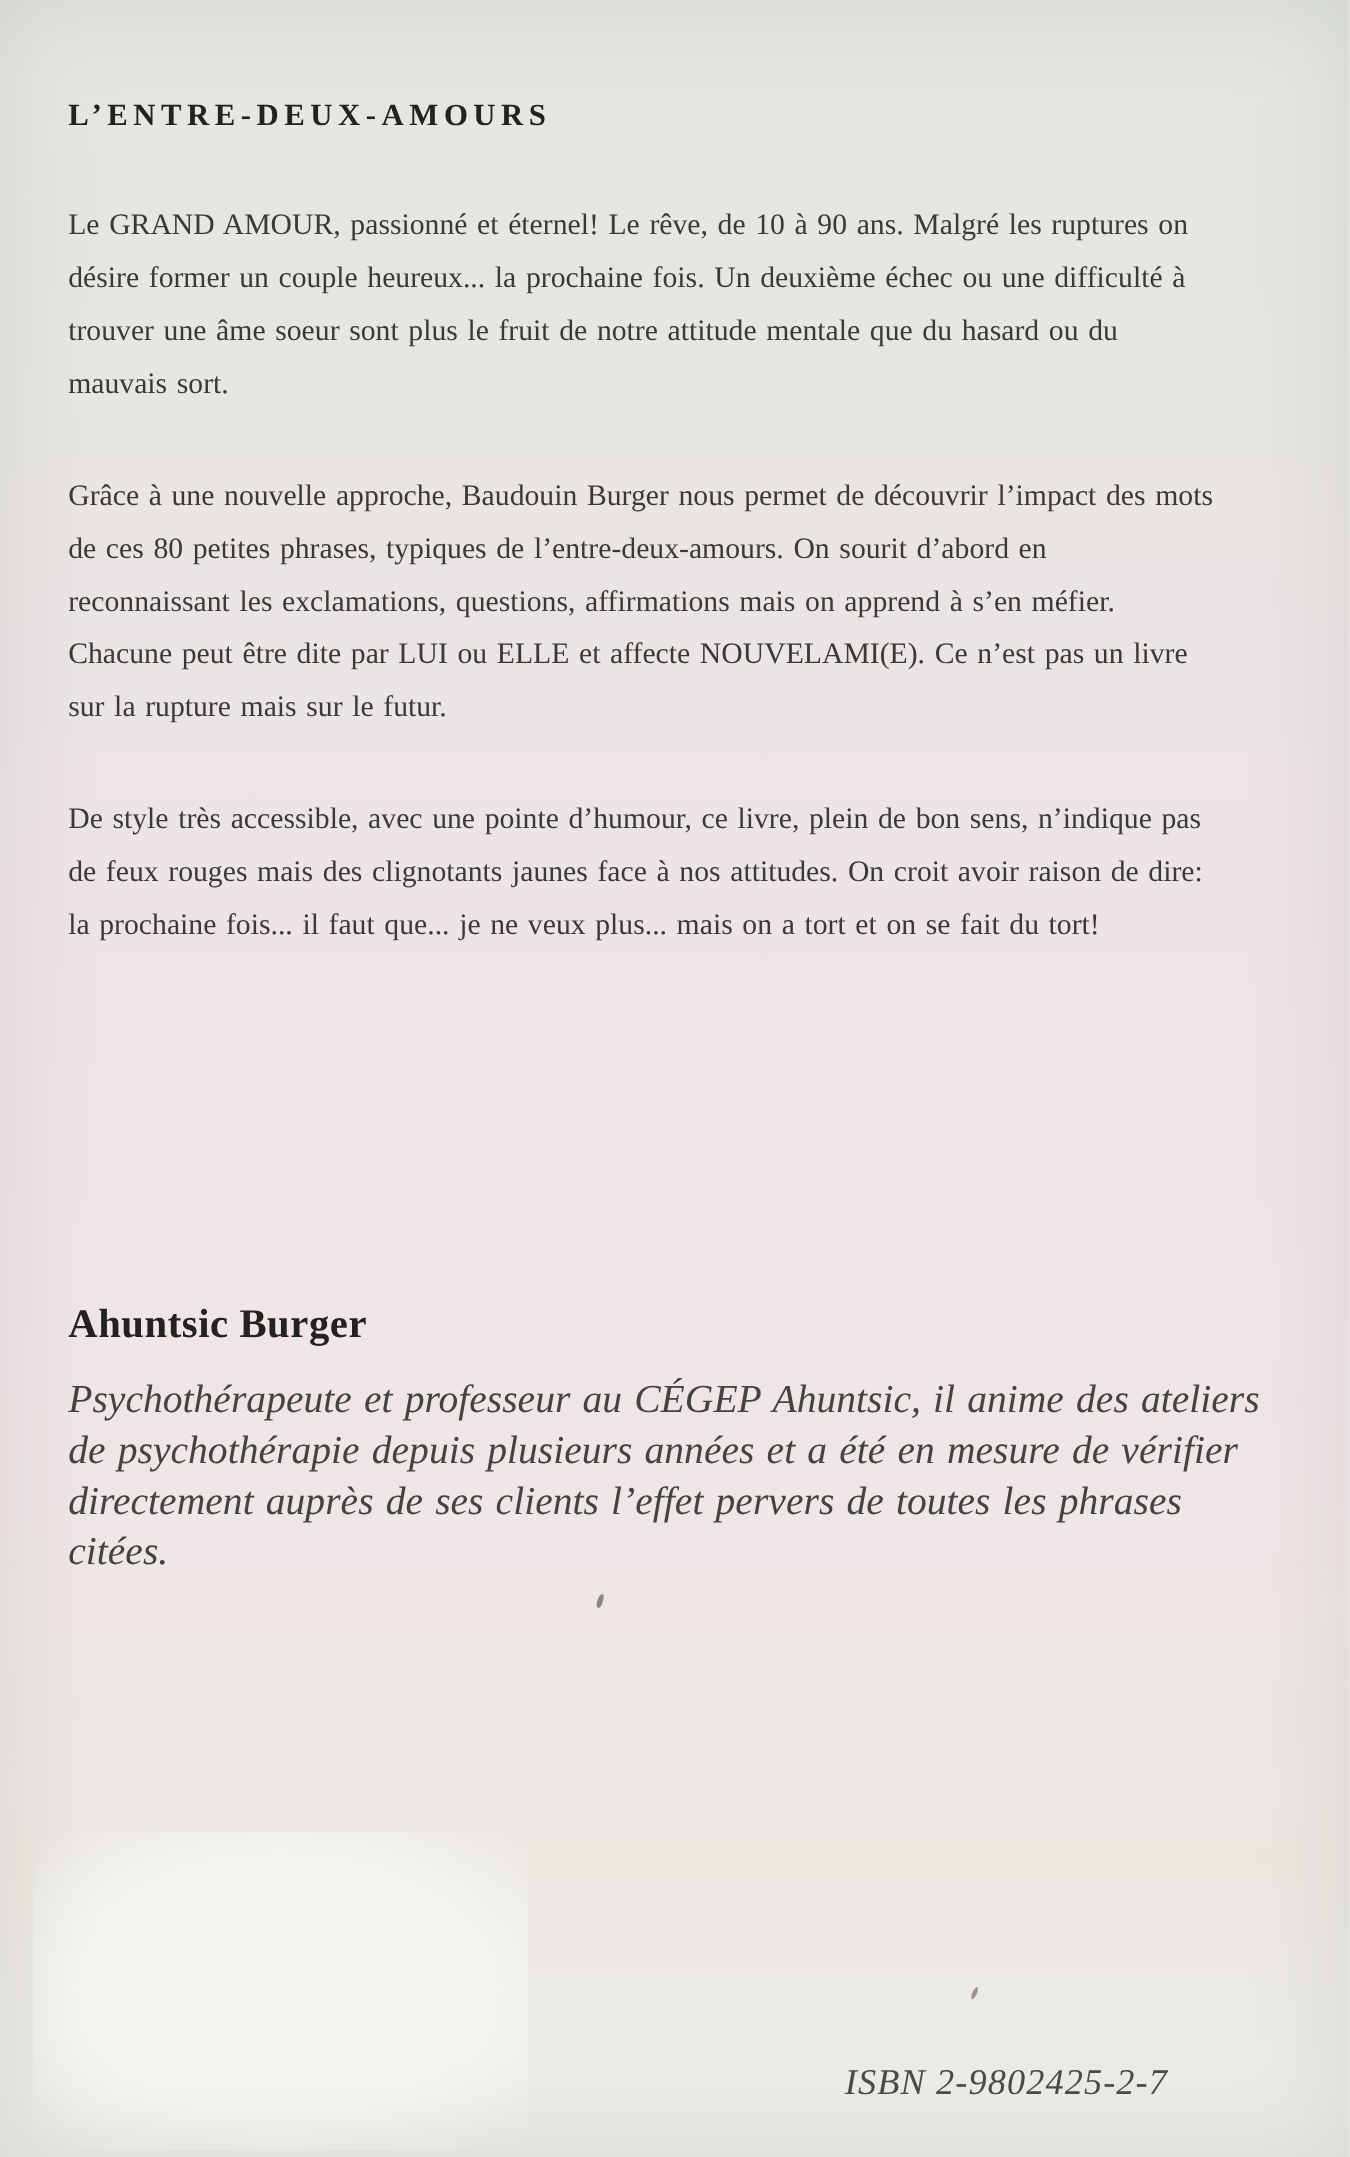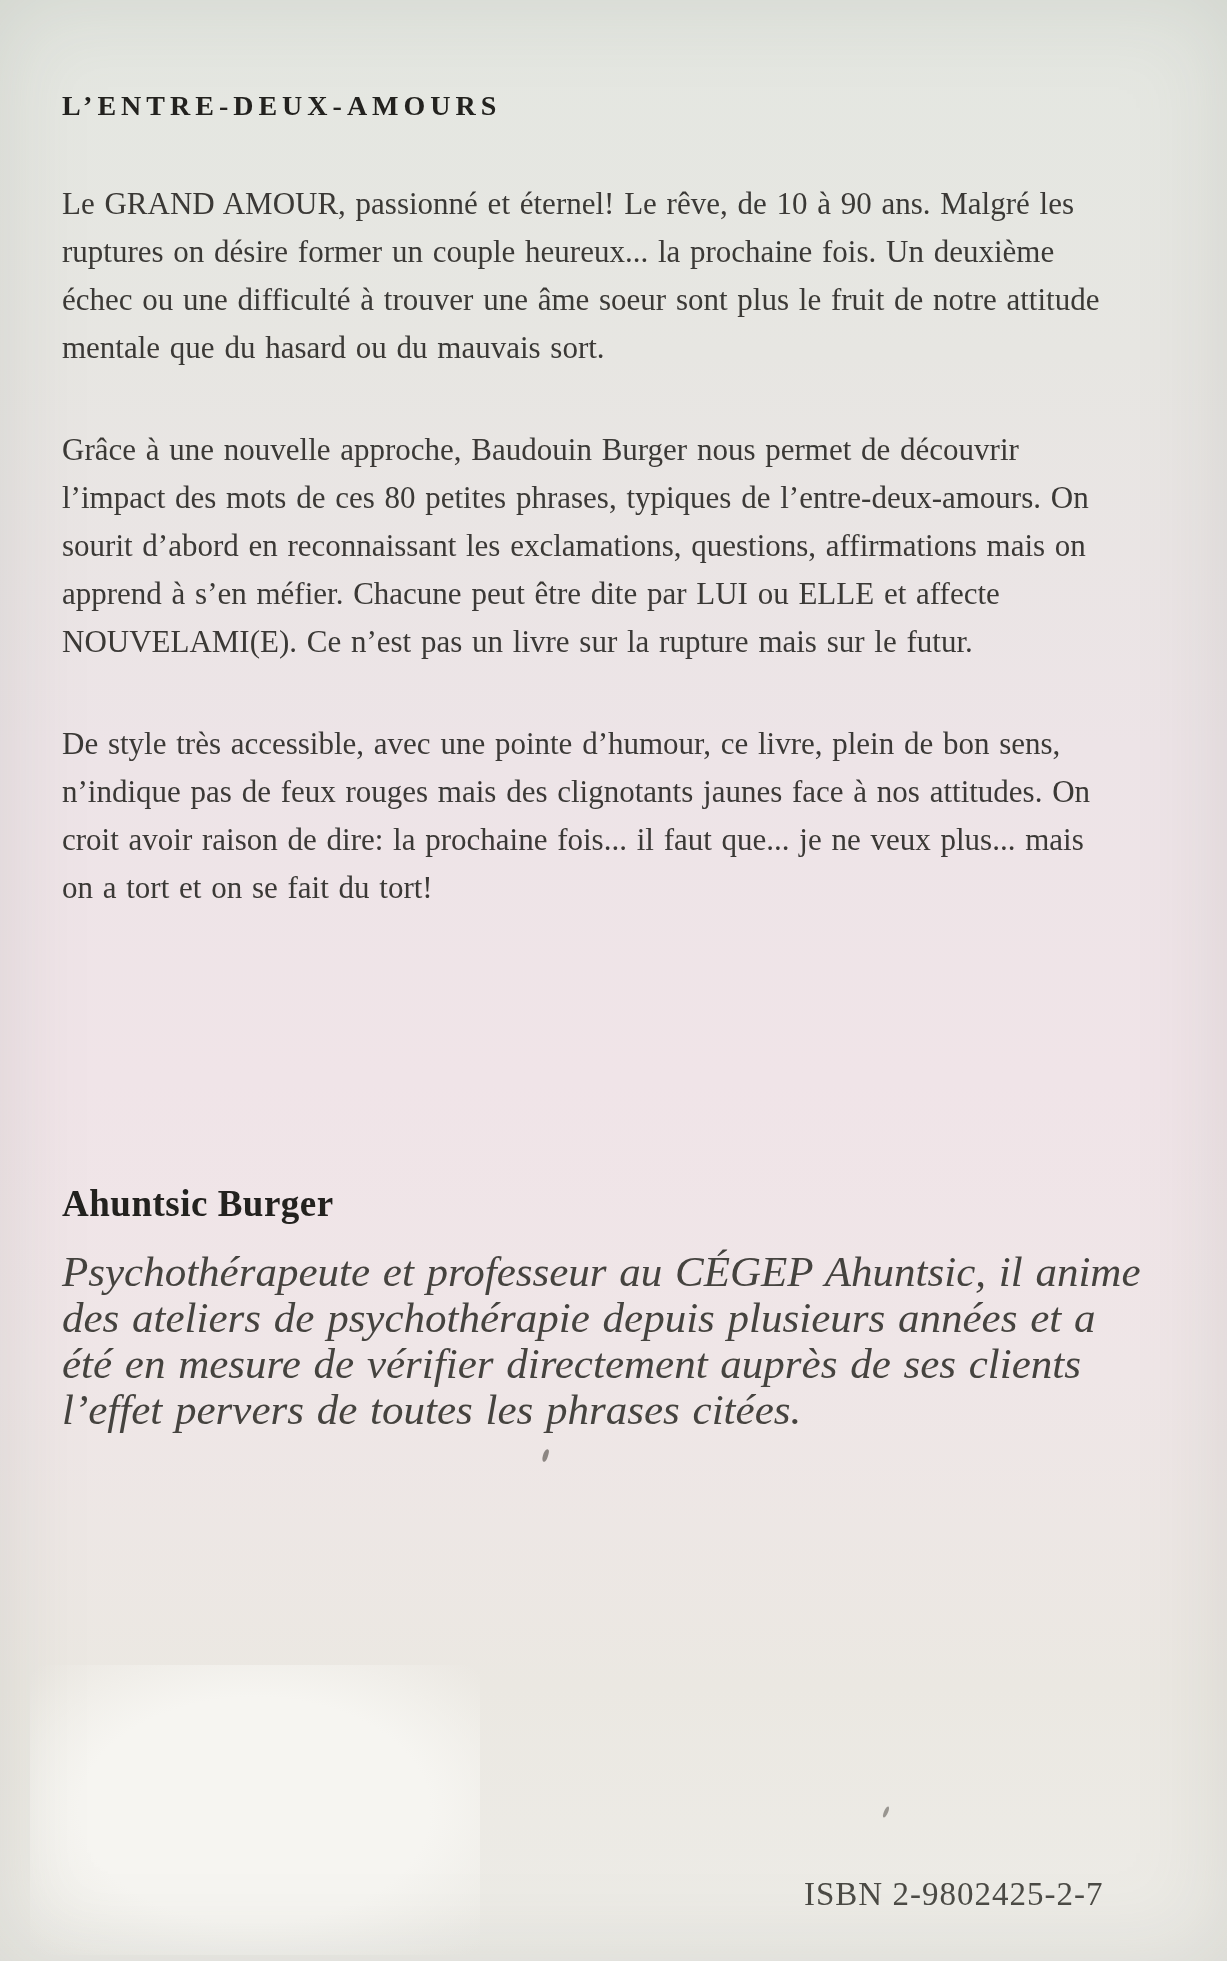--- a/index.html
+++ b/index.html
@@ -34,51 +34,51 @@
   .page-title{
     position:absolute;left:62px;top:90px;
     font-size:28px;font-weight:bold;letter-spacing:5px;
     color:var(--heading-text);
     text-align:center;
   }
   .blurb{
     position:absolute;left:62px;top:180px;width:1045px;
   }
   .blurb p{
-    font-size:31px;line-height:48px;color:var(--text);
+    font-size:27px;line-height:48px;color:var(--text);
     margin-bottom:54px;
     word-spacing:2px;
   }
   .author-name{
     position:absolute;left:62px;top:1182px;
     font-size:37px;font-weight:bold;color:var(--heading-text);
     letter-spacing:0.5px;
   }
   .author-bio{
     position:absolute;left:62px;top:1249px;width:1090px;
-    font-size:43px;line-height:46px;font-style:italic;
+    font-size:36px;line-height:46px;font-style:italic;
     color:#45433f;word-spacing:2px;
   }
   .stray-1{
     position:absolute;left:543px;top:1449px;width:5px;height:13px;
     background:#6b6560;border-radius:60% 40% 50% 50%;
     transform:rotate(16deg);opacity:.75;
   }
   .stray-2{
     position:absolute;left:884px;top:1806px;width:4px;height:12px;
     background:#76726c;border-radius:50%;
     transform:rotate(24deg);opacity:.7;
   }
   .barcode-label{
     position:absolute;left:30px;top:1665px;width:450px;height:290px;
     background:radial-gradient(ellipse at 50% 50%, var(--label-white) 55%, rgba(246,245,241,0) 98%);
   }
   .isbn{
-    position:absolute;left:804px;top:1876px;
-    font-size:33px;letter-spacing:1px;color:#4b4a45;
+    position:absolute;left:768px;top:1876px;
+    font-size:33px;letter-spacing:1px;color:#4b4a45;font-style:italic;
   }
 </style>
 </head>
 <body>
 
 <h1 class="page-title">L’ENTRE-DEUX-AMOURS</h1>
 
 <div class="blurb">
   <p>Le GRAND AMOUR, passionné et éternel!  Le rêve, de 10 à 90 ans. Malgré les ruptures on désire former un couple heureux... la prochaine fois. Un deuxième échec ou une difficulté à trouver une âme soeur sont plus le fruit de notre attitude mentale que du hasard ou du mauvais sort.</p>
   <p>Grâce à une nouvelle approche, Baudouin Burger nous permet de découvrir l’impact des mots de ces 80 petites phrases, typiques de l’entre-deux-amours. On sourit d’abord en reconnaissant les exclamations, questions, affirmations mais on apprend à s’en méfier. Chacune peut être dite par LUI ou ELLE et affecte NOUVELAMI(E). Ce n’est pas un livre sur la rupture mais sur le futur.</p>

